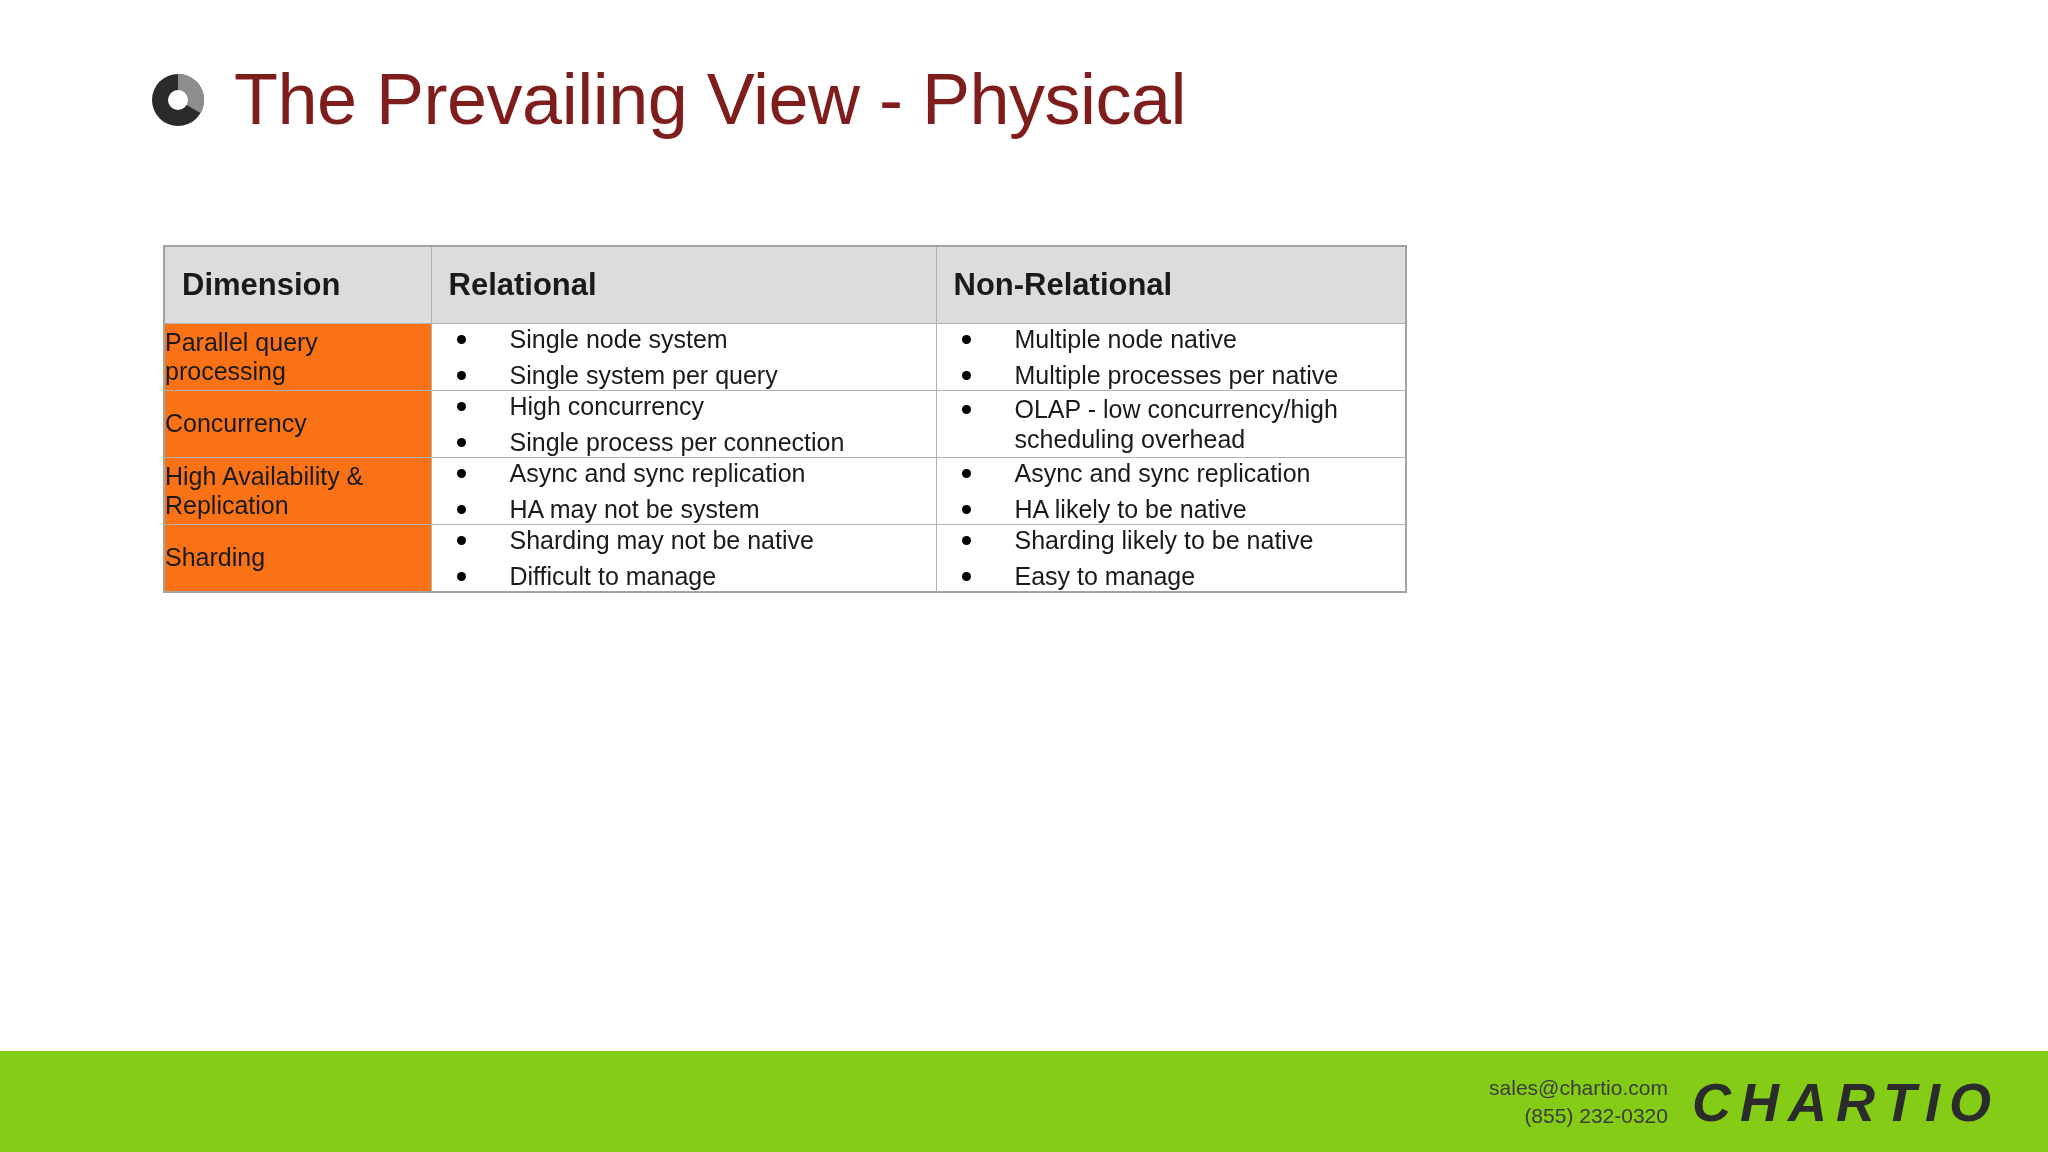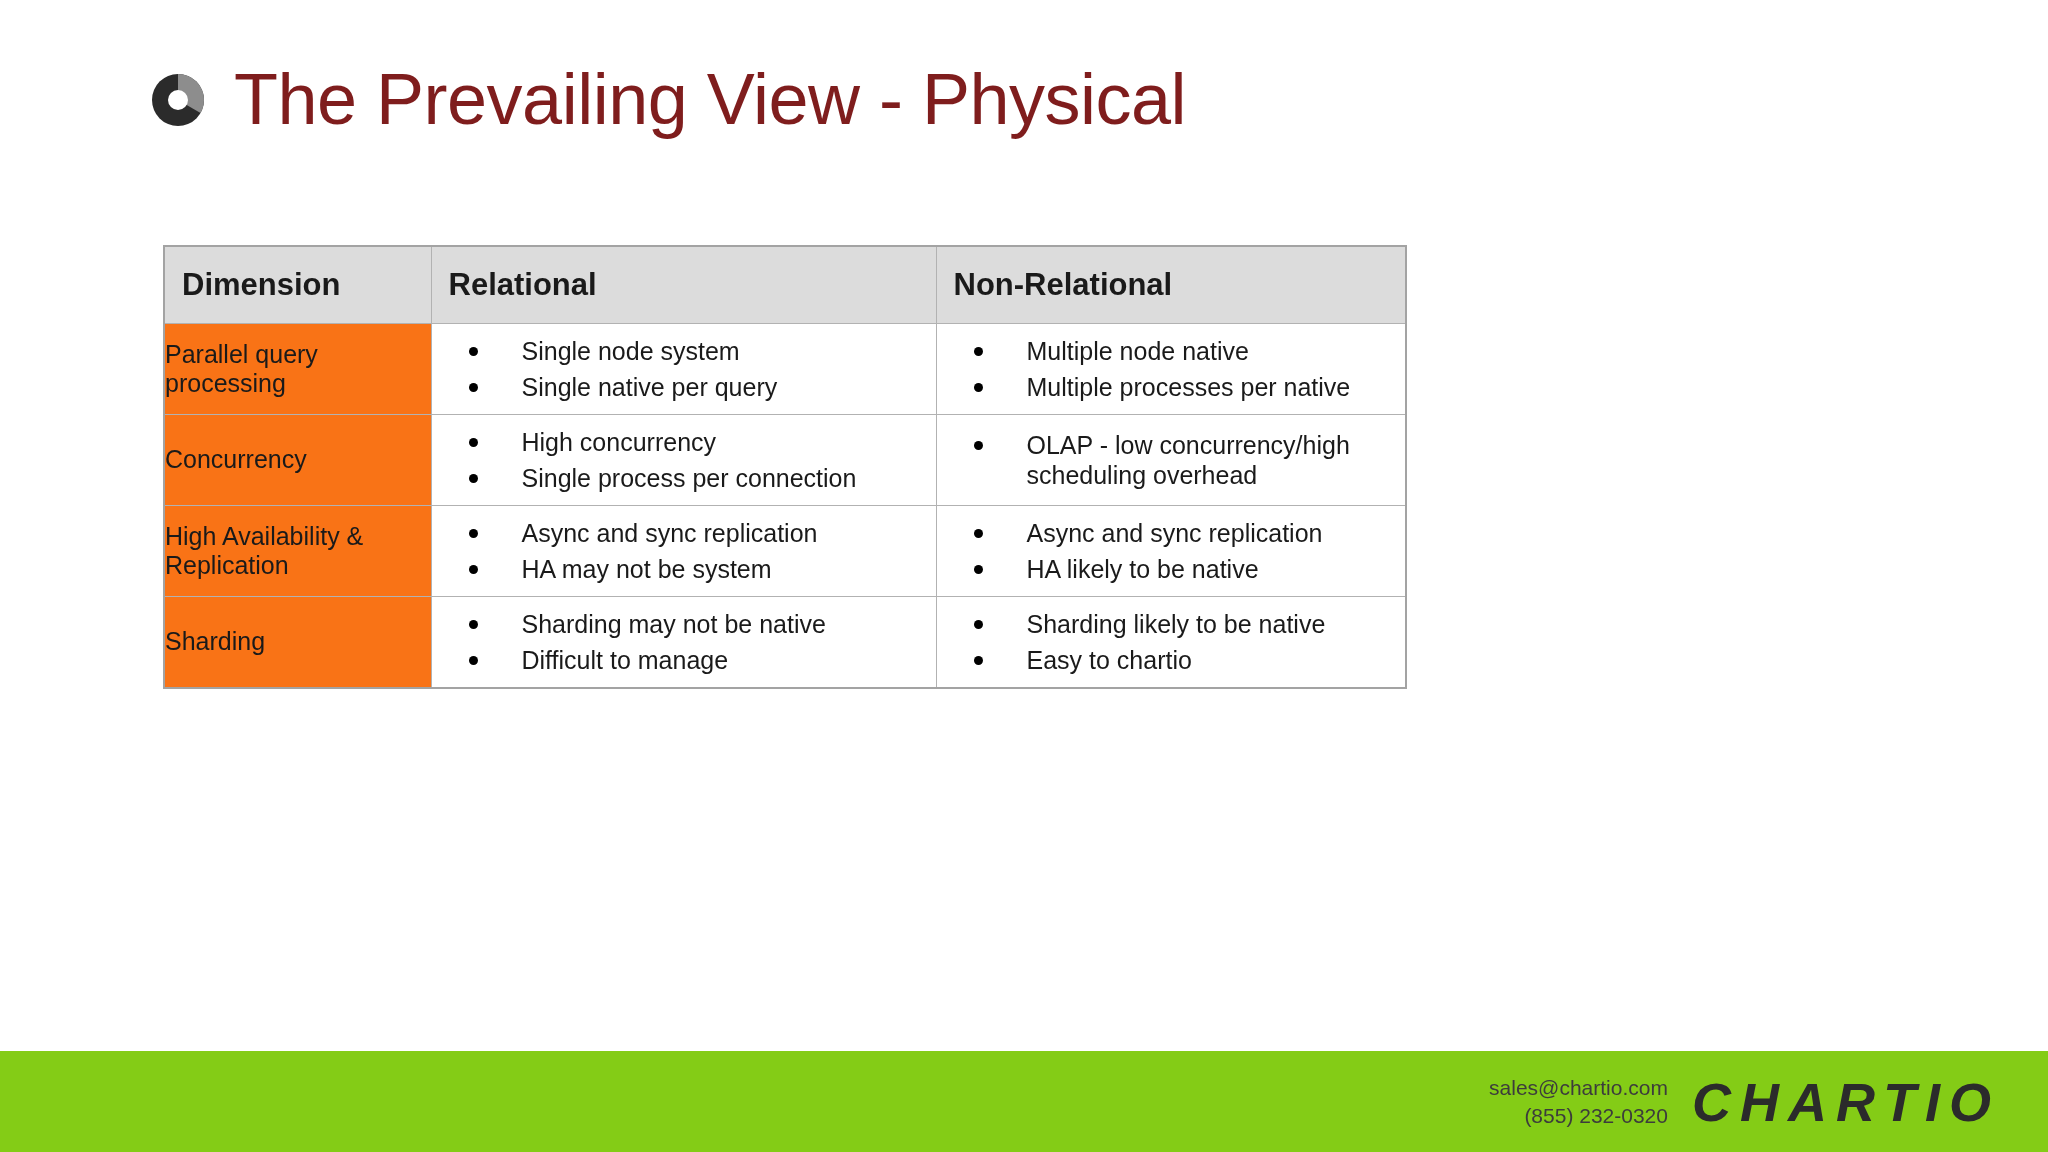--- a/index.html
+++ b/index.html
@@ -88,21 +88,21 @@
     vertical-align: top;
   }
   .body-cell {
     background: #ffffff;
     padding: 14px 18px 16px 18px;
     vertical-align: top;
   }
 
   .bullets {
     margin: 0;
-    padding: 12px;
+    padding: 0;
     list-style: none;
   }
   .bullets li {
     position: relative;
     font-size: 25px;
     color: #1a1a1a;
     line-height: 1.2;
     padding: 0 0 0 78px;
     margin: 0 0 6px 0;
   }
@@ -186,21 +186,21 @@
         <th>Non-Relational</th>
       </tr>
     </thead>
     <tbody>
 
       <tr class="row-1">
         <td class="dim-cell">Parallel query processing</td>
         <td class="body-cell">
           <ul class="bullets">
             <li><span class="dot"></span><span>Single node system</span></li>
-            <li><span class="dot"></span><span>Single native per query</span></li>
+            <li><span class="dot"></span><span>Single system per query</span></li>
           </ul>
         </td>
         <td class="body-cell">
           <ul class="bullets">
             <li><span class="dot"></span><span>Multiple node native</span></li>
             <li><span class="dot"></span><span>Multiple processes per native</span></li>
           </ul>
         </td>
       </tr>
 
@@ -239,21 +239,21 @@
         <td class="dim-cell">Sharding</td>
         <td class="body-cell">
           <ul class="bullets">
             <li><span class="dot"></span><span>Sharding may not be native</span></li>
             <li><span class="dot"></span><span>Difficult to manage</span></li>
           </ul>
         </td>
         <td class="body-cell">
           <ul class="bullets">
             <li><span class="dot"></span><span>Sharding likely to be native</span></li>
-            <li><span class="dot"></span><span>Easy to chartio</span></li>
+            <li><span class="dot"></span><span>Easy to manage</span></li>
           </ul>
         </td>
       </tr>
 
     </tbody>
   </table>
 
   <div class="footer">
     <div class="contact">
       <div>sales@chartio.com</div>

